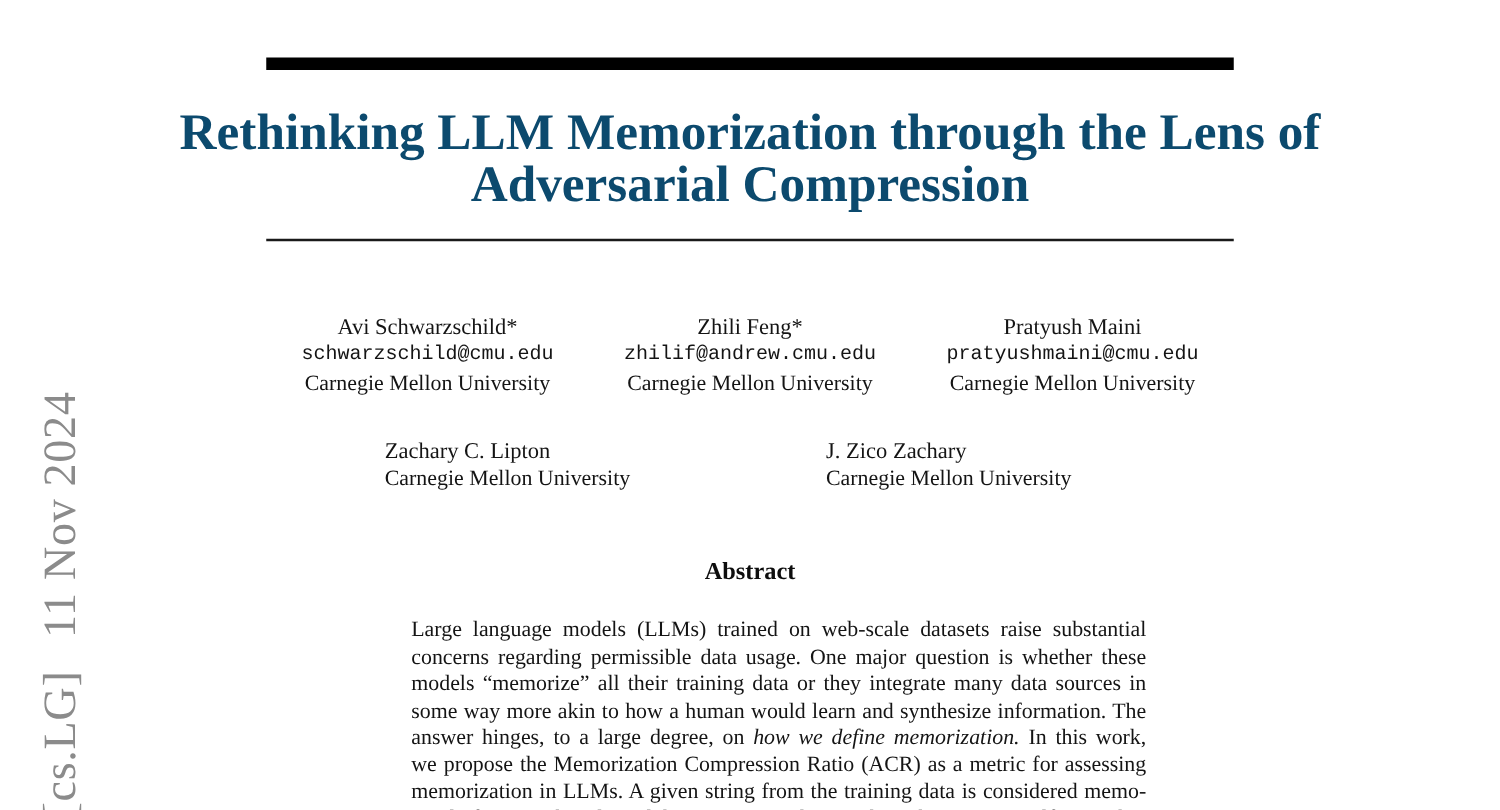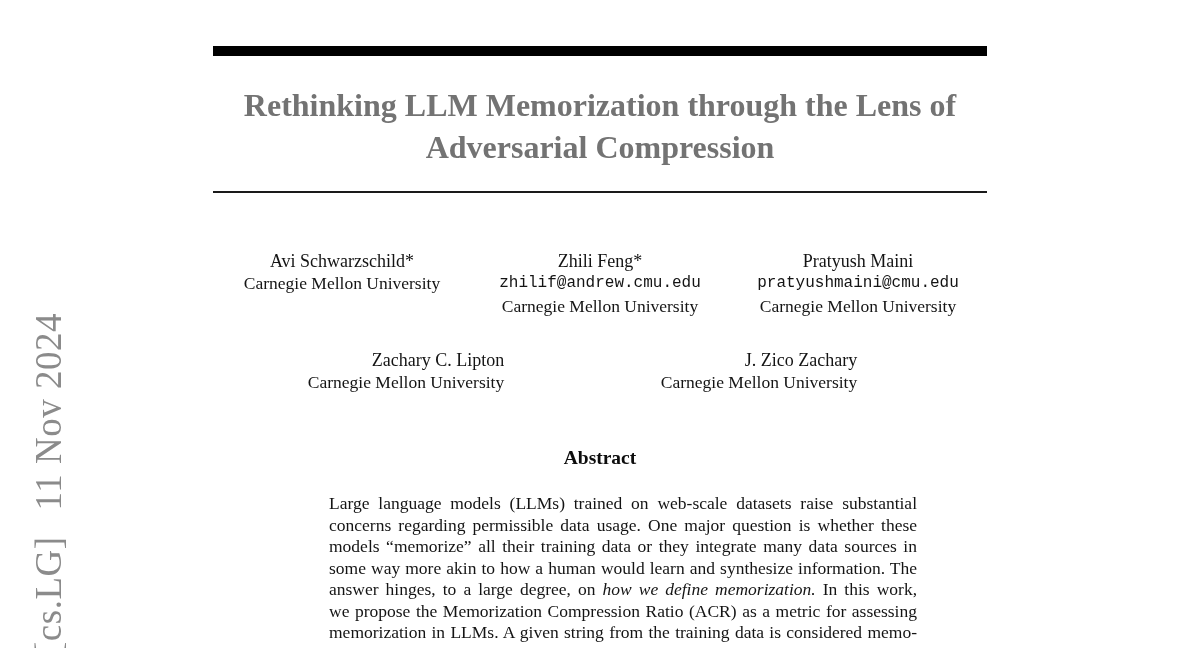--- a/index.html
+++ b/index.html
@@ -43,23 +43,23 @@
     background: #1a1a1a;
   }
 
   
   .title {
     position: absolute;
     left: 0; top: 84px;
     width: 1200px;
     text-align: center;
     font-weight: bold;
-    font-size: 32px;
+    font-size: 41px;
     line-height: 42px;
-    color: #737373;
+    color: #0c4a6e;
   }
 
   
   .authors-row1 {
     position: absolute;
     left: 213px; top: 250px;
     width: 774px;
     display: flex;
   }
   .authors-row1 .author-card { flex: 1 1 0; text-align: center; }
@@ -77,21 +77,21 @@
   }
   .author-card .author-affil {
     font-size: 17.5px;
     line-height: 22px;
     white-space: nowrap;
   }
   .author-card.abs-pos {
     position: absolute;
     top: 349px;
     transform: translateX(-50%);
-    text-align: right;
+    text-align: left;
   }
   .author-card.pos-a { left: 406px; }
   .author-card.pos-b { left: 759px; }
 
   
   .abs-heading {
     position: absolute;
     left: 0; top: 446px;
     width: 1200px;
     text-align: center;
@@ -127,20 +127,21 @@
   <h1 class="title">
     <div>Rethinking LLM Memorization through the Lens of</div>
     <div>Adversarial Compression</div>
   </h1>
 
   <div class="rule-thin"></div>
 
   <div class="authors-row1">
     <div class="author-card">
       <div class="author-name">Avi Schwarzschild*</div>
+      <div class="author-email">schwarzschild@cmu.edu</div>
       <div class="author-affil">Carnegie Mellon University</div>
     </div>
     <div class="author-card">
       <div class="author-name">Zhili Feng*</div>
       <div class="author-email">zhilif@andrew.cmu.edu</div>
       <div class="author-affil">Carnegie Mellon University</div>
     </div>
     <div class="author-card">
       <div class="author-name">Pratyush Maini</div>
       <div class="author-email">pratyushmaini@cmu.edu</div>

